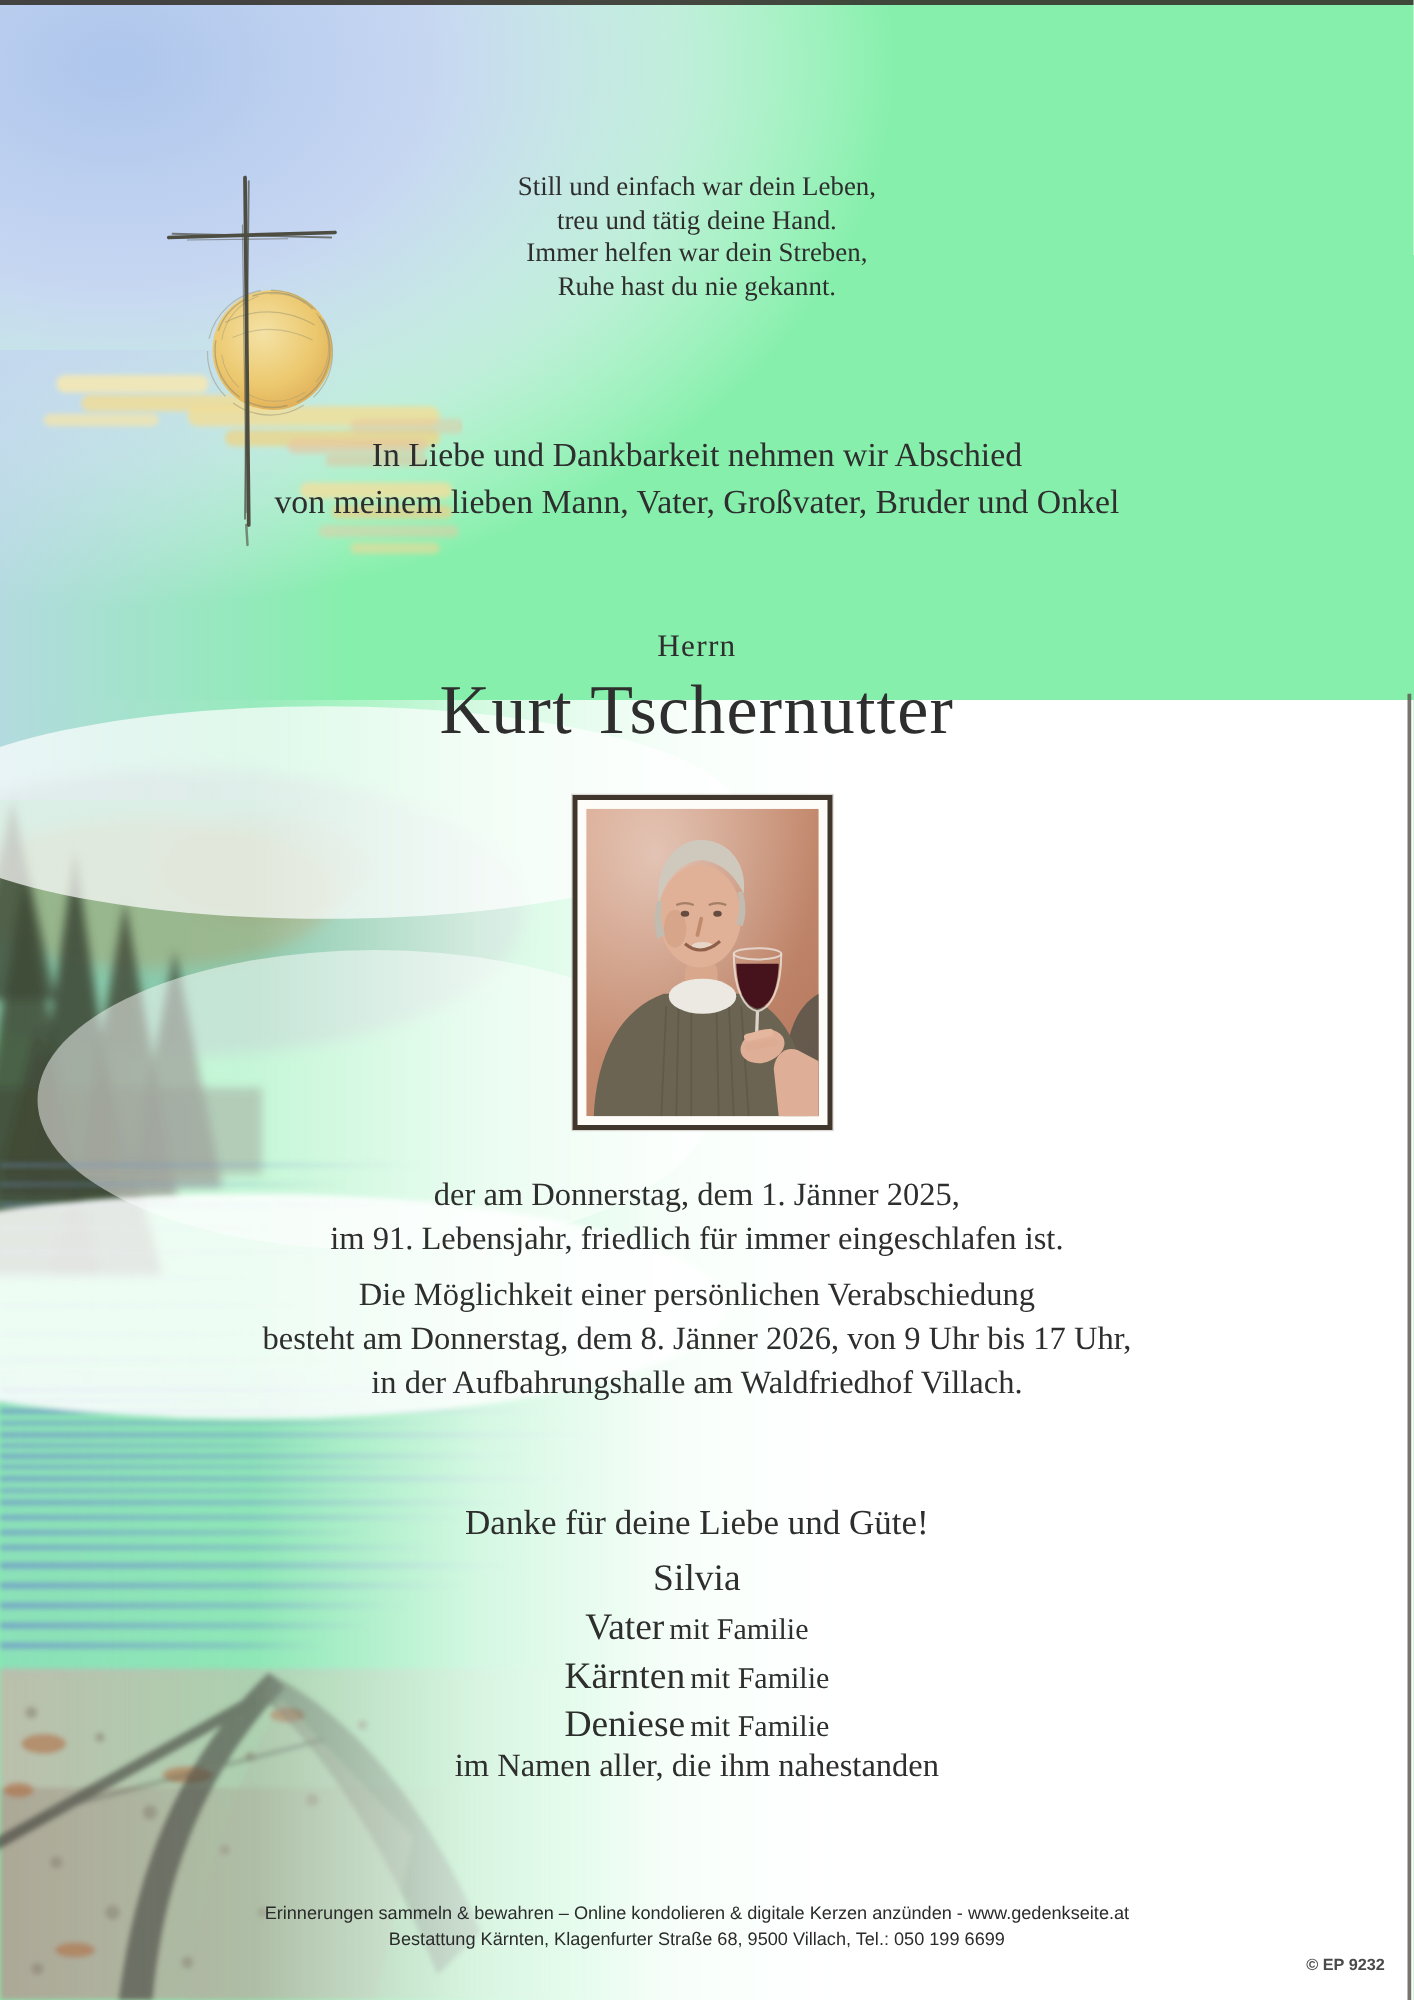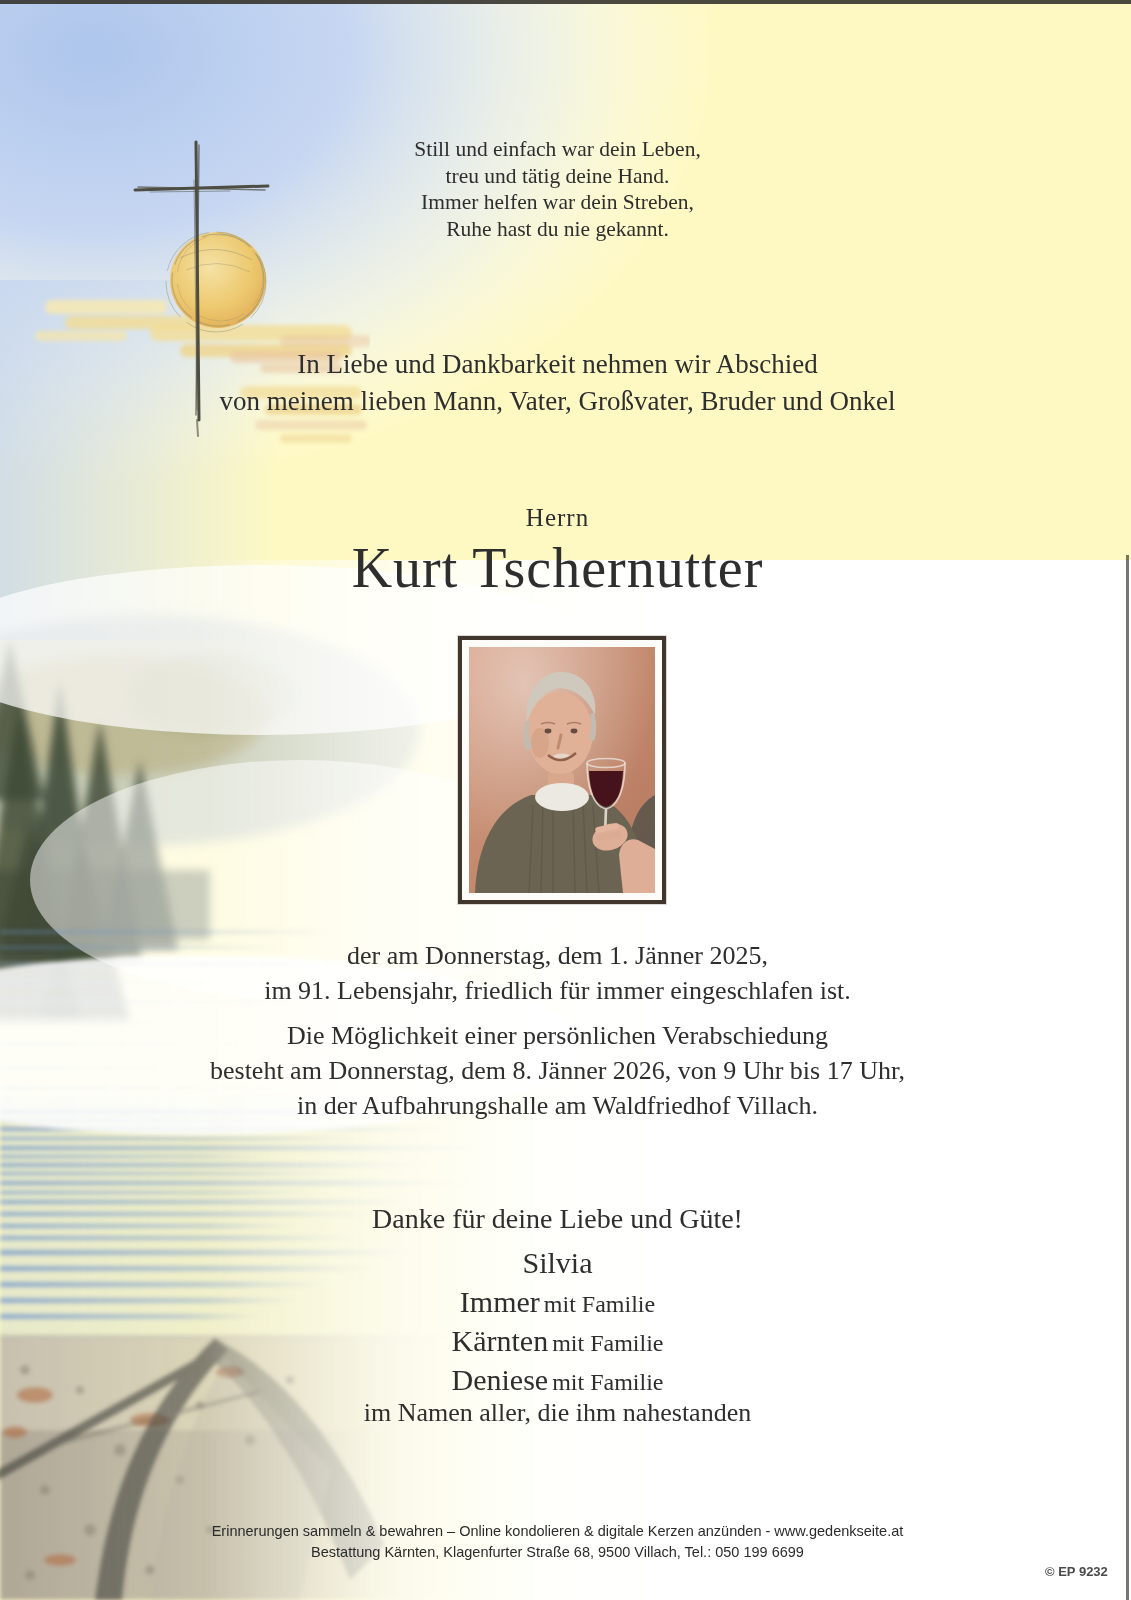--- a/index.html
+++ b/index.html
@@ -1,20 +1,20 @@
 <!DOCTYPE html>
 <html><head>
 <meta charset="utf-8">
 <style>
   html,body{margin:0;padding:0;background:#ffffff;}
   .page{
     position:relative;
     width:1131px;height:1600px;
     margin:0 auto;
-    background:#fef9c3;
+    background:#86efac;
     overflow:hidden;
     font-family:"Liberation Serif","DejaVu Serif",serif;
     color:#2e2e2e;
   }
   .bg{position:absolute;left:0;top:0;width:1131px;height:1600px;}
   .scan-top{position:absolute;left:0;top:0;width:100%;height:4px;background:#36342e;opacity:.9;}
   .scan-right{position:absolute;right:2px;top:555px;bottom:0;width:3px;background:#55524a;opacity:.8;}
 
   .center-text{
     position:absolute;left:-8px;width:1131px;text-align:center;
@@ -332,21 +332,21 @@
   </div>
 
   <div class="center-text thanks">Danke für deine Liebe und Güte!</div>
 
   <div class="center-text mourners">
     <div class="mourner-row">
       <span class="m-name">Silvia</span>
       <span class="m-suffix"></span>
     </div>
     <div class="mourner-row">
-      <span class="m-name">Immer</span>
+      <span class="m-name">Vater</span>
       <span class="m-suffix">mit Familie</span>
     </div>
     <div class="mourner-row">
       <span class="m-name">Kärnten</span>
       <span class="m-suffix">mit Familie</span>
     </div>
     <div class="mourner-row">
       <span class="m-name">Deniese</span>
       <span class="m-suffix">mit Familie</span>
     </div>

